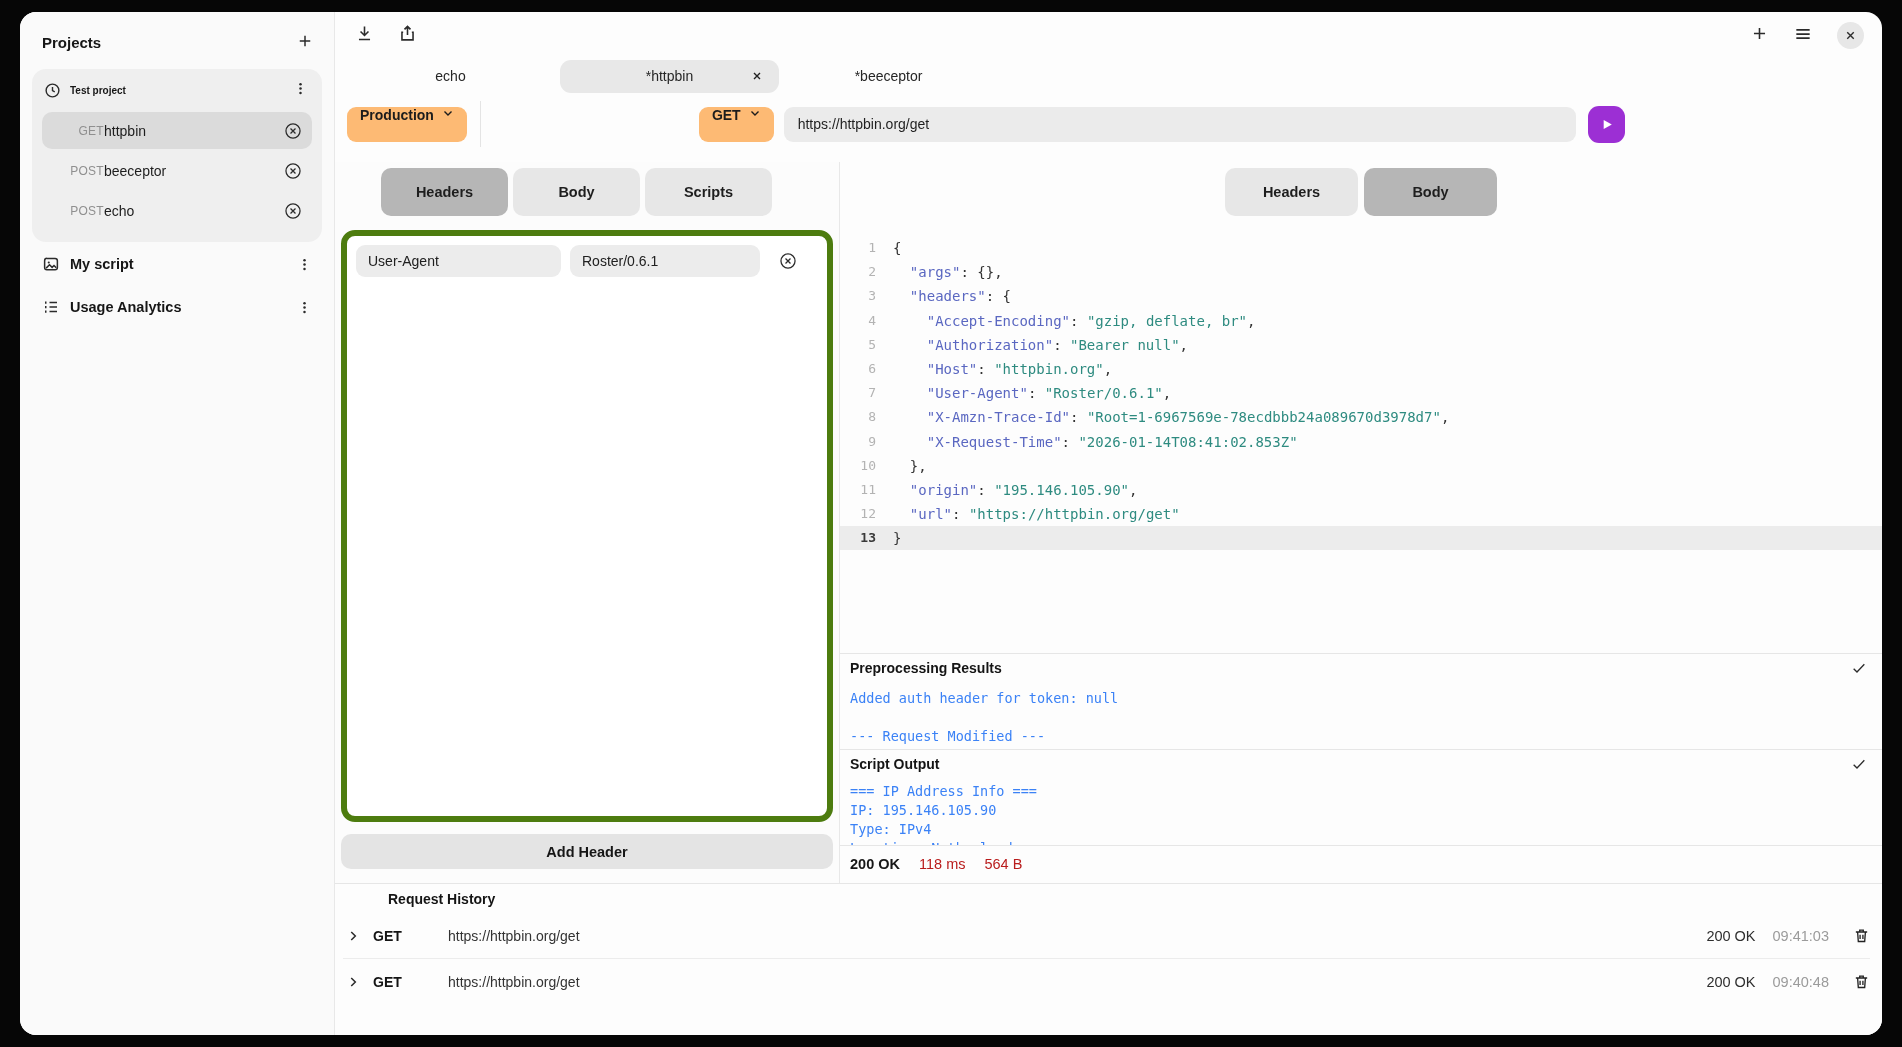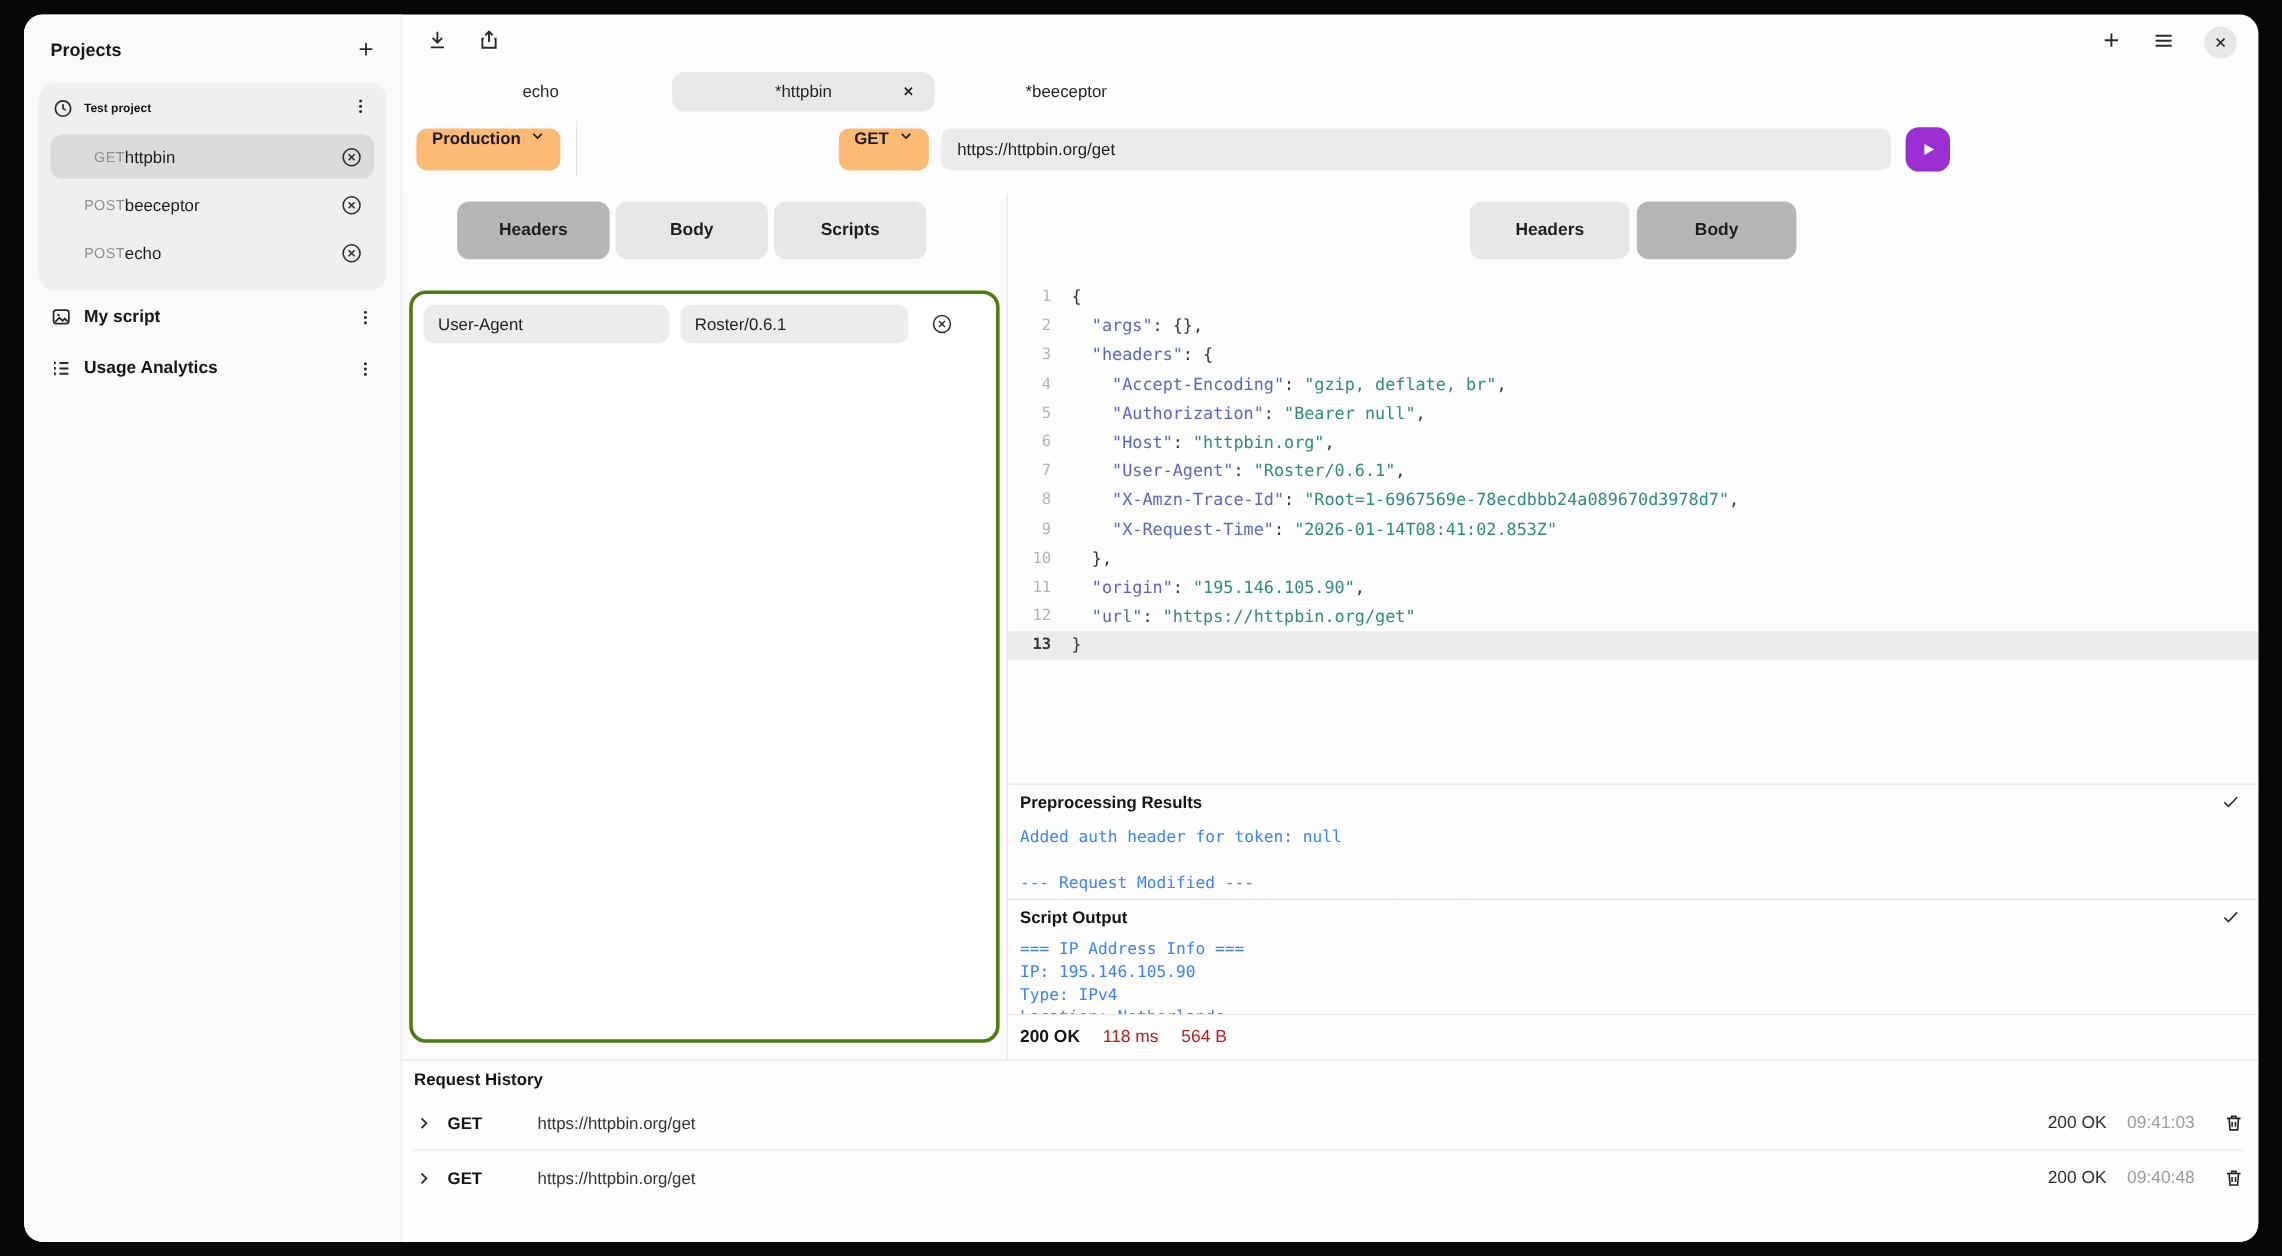--- a/index.html
+++ b/index.html
@@ -48,21 +48,21 @@
   .send-btn{width:37px;height:37px;border-radius:11px;margin-left:12px;border:none;cursor:pointer;
     display:flex;align-items:center;justify-content:center;}
   
   .content{flex:1;display:flex;min-height:0;}
   .left-panel{width:505px;flex-shrink:0;border-right:1px solid #e8e8e8;display:flex;flex-direction:column;
     padding:4px 6px 14px;box-sizing:border-box;background:#fcfcfc;}
   .panel-tabs{display:flex;gap:5px;padding:2px 0 14px 40px;}
   .ptab{width:127px;height:48px;border-radius:10px;background:#e7e7e7;display:flex;align-items:center;
     justify-content:center;font-weight:700;font-size:14.5px;color:#1e1e1e;cursor:pointer;}
   .ptab.active{background:#b6b6b6;}
-  .headers-card{background:#ffffff;border:3px solid #4d7c0f;border-radius:14px;flex:1;padding:9px;margin-top:12px;}
+  .headers-card{background:#ffffff;border:6px solid #4d7c0f;border-radius:14px;flex:1;padding:9px;}
   .header-row{display:flex;align-items:center;gap:9px;}
   .hdr-input{background:#ececec;border:none;border-radius:9px;height:32px;padding:0 12px;
     font-size:14px;color:#202020;font-family:"Liberation Sans",sans-serif;box-sizing:border-box;}
   .hdr-key{width:205px;}
   .hdr-val{width:190px;}
   .add-header-btn{height:35px;background:#e4e4e4;border:none;border-radius:10px;font-weight:700;
     font-size:14.5px;color:#161616;display:flex;align-items:center;justify-content:center;margin-top:12px;cursor:pointer;}
   .right-panel{flex:1;display:flex;flex-direction:column;min-width:0;background:#fdfdfd;}
   .resp-tabs{display:flex;gap:6px;justify-content:center;padding:6px 0 16px;}
   .rtab{width:133px;}
@@ -83,21 +83,21 @@
   .console{font-family:"DejaVu Sans Mono",monospace;font-size:13.5px;color:#3b82f6;margin:0;
     padding:8px 16px 0 10px;overflow:hidden;line-height:19px;white-space:pre;}
   #preprocess-console{height:60px;}
   #script-console{height:63px;padding-top:5px;}
   .status-row{border-top:1px solid #e6e6e6;height:35px;display:flex;align-items:center;gap:19px;
     padding:0 10px;font-size:14.5px;}
   .status-code{font-weight:700;color:#171717;}
   .status-meta{color:#b91c1c;}
   
   .history{border-top:1px solid #e6e6e6;height:152px;box-sizing:border-box;padding:7px 12px 0 8px;background:#fdfdfd;}
-  .history-title{font-weight:700;font-size:14px;color:#141414;padding:0 0 6px 2px;}
+  .history-title{font-weight:700;font-size:14px;color:#141414;padding:0 0 6px 2px;margin-left:43px;}
   .hist-row{display:flex;align-items:center;height:45px;}
   .hist-row + .hist-row{border-top:1px solid #ececec;}
   .hist-chevron{margin:0 13px 0 3px;color:#2b2b2b;display:flex;}
   .hist-method{font-weight:700;font-size:14px;width:44px;color:#141414;}
   .hist-url{color:#333;font-size:14px;margin-left:31px;flex:1;}
   .hist-status{color:#2e2e2e;font-size:14.5px;margin-right:17px;}
   .hist-time{color:#9b9b9b;font-size:14.5px;margin-right:24px;}
   .hist-trash{color:#222;display:flex;cursor:pointer;}
 </style>
 </head>
@@ -318,20 +318,21 @@
               <button class="icon-btn" style="margin-left: 10px;">
                 <span class="icon-btn">
                   <svg width="18" height="18" viewBox="0 0 24 24" fill="none" stroke="currentColor" stroke-width="1.7">
                     <circle cx="12" cy="12" r="9.4"></circle>
                     <path d="M8.7 8.7l6.6 6.6M15.3 8.7l-6.6 6.6"></path>
                   </svg>
                 </span>
               </button>
             </div>
           </div>
+        <button class="add-header-btn">Add Header</button>
       </div>
 
       <div class="right-panel">
         <div class="resp-tabs" id="resp-tabs">
             <div class="ptab rtab">Headers</div>
             <div class="ptab rtab active">Body</div>
           </div>
         <div class="code-area" id="code-area">
             <div class="code-line"><span class="ln">1</span><span class="code-text"><span class="tok-p">{</span></span></div>
             <div class="code-line"><span class="ln">2</span><span class="code-text"><span class="tok-p">  </span><span class="tok-k">"args"</span><span class="tok-p">: {},</span></span></div>

